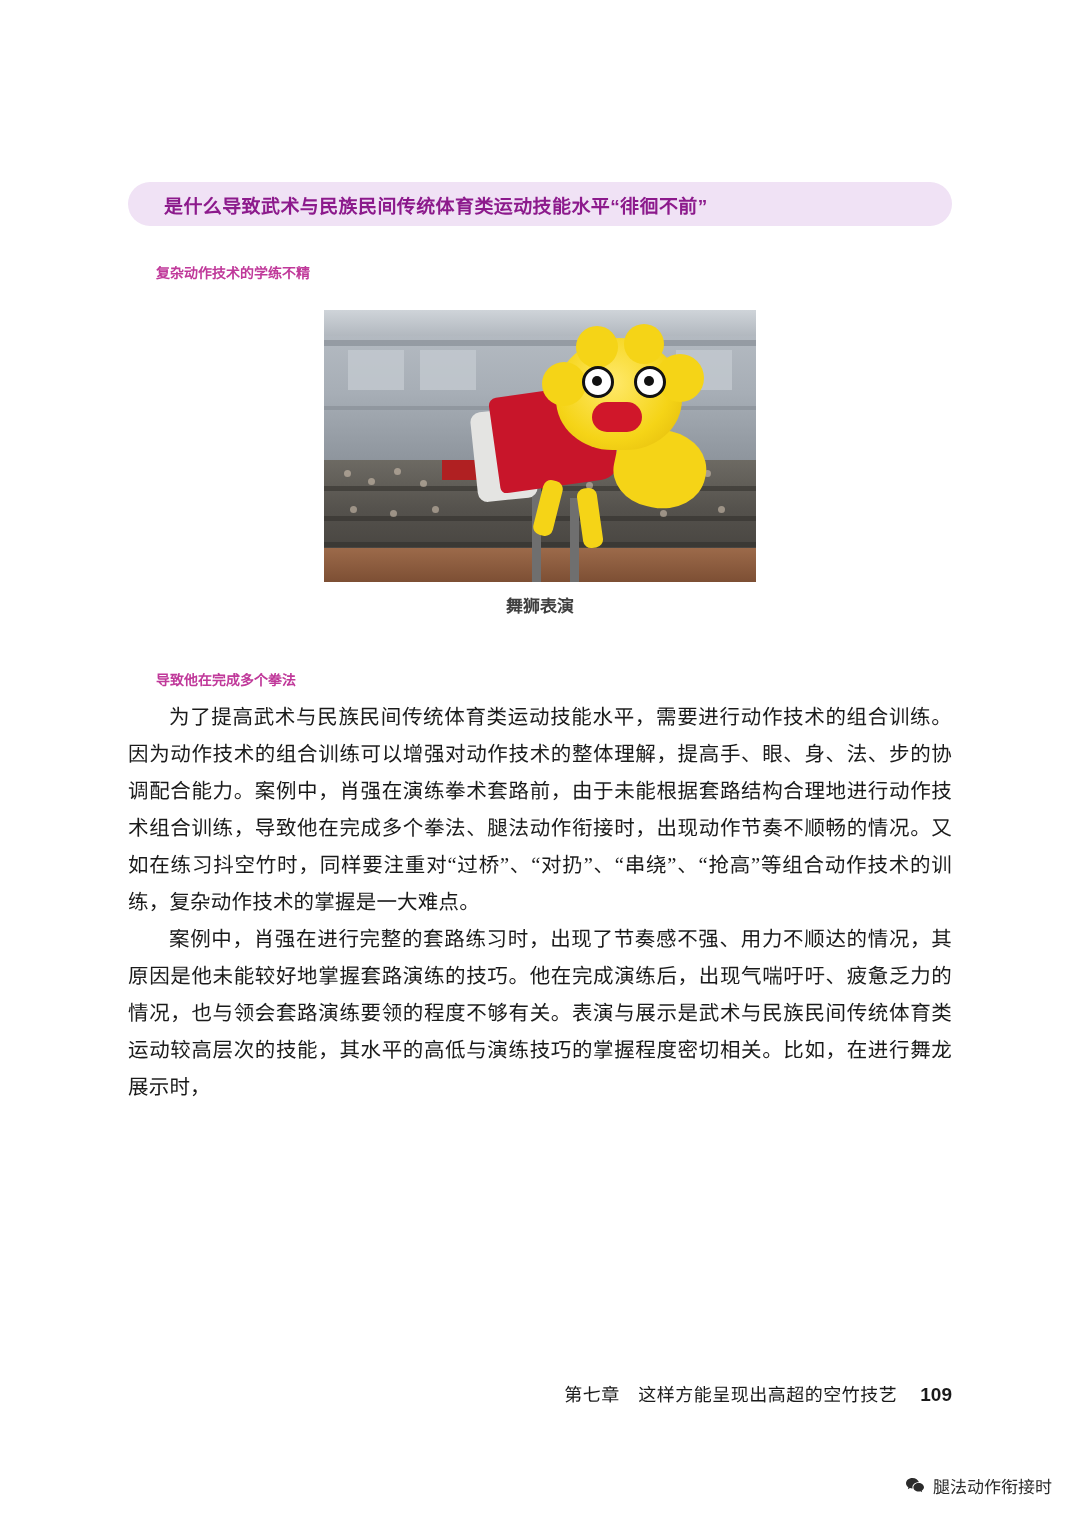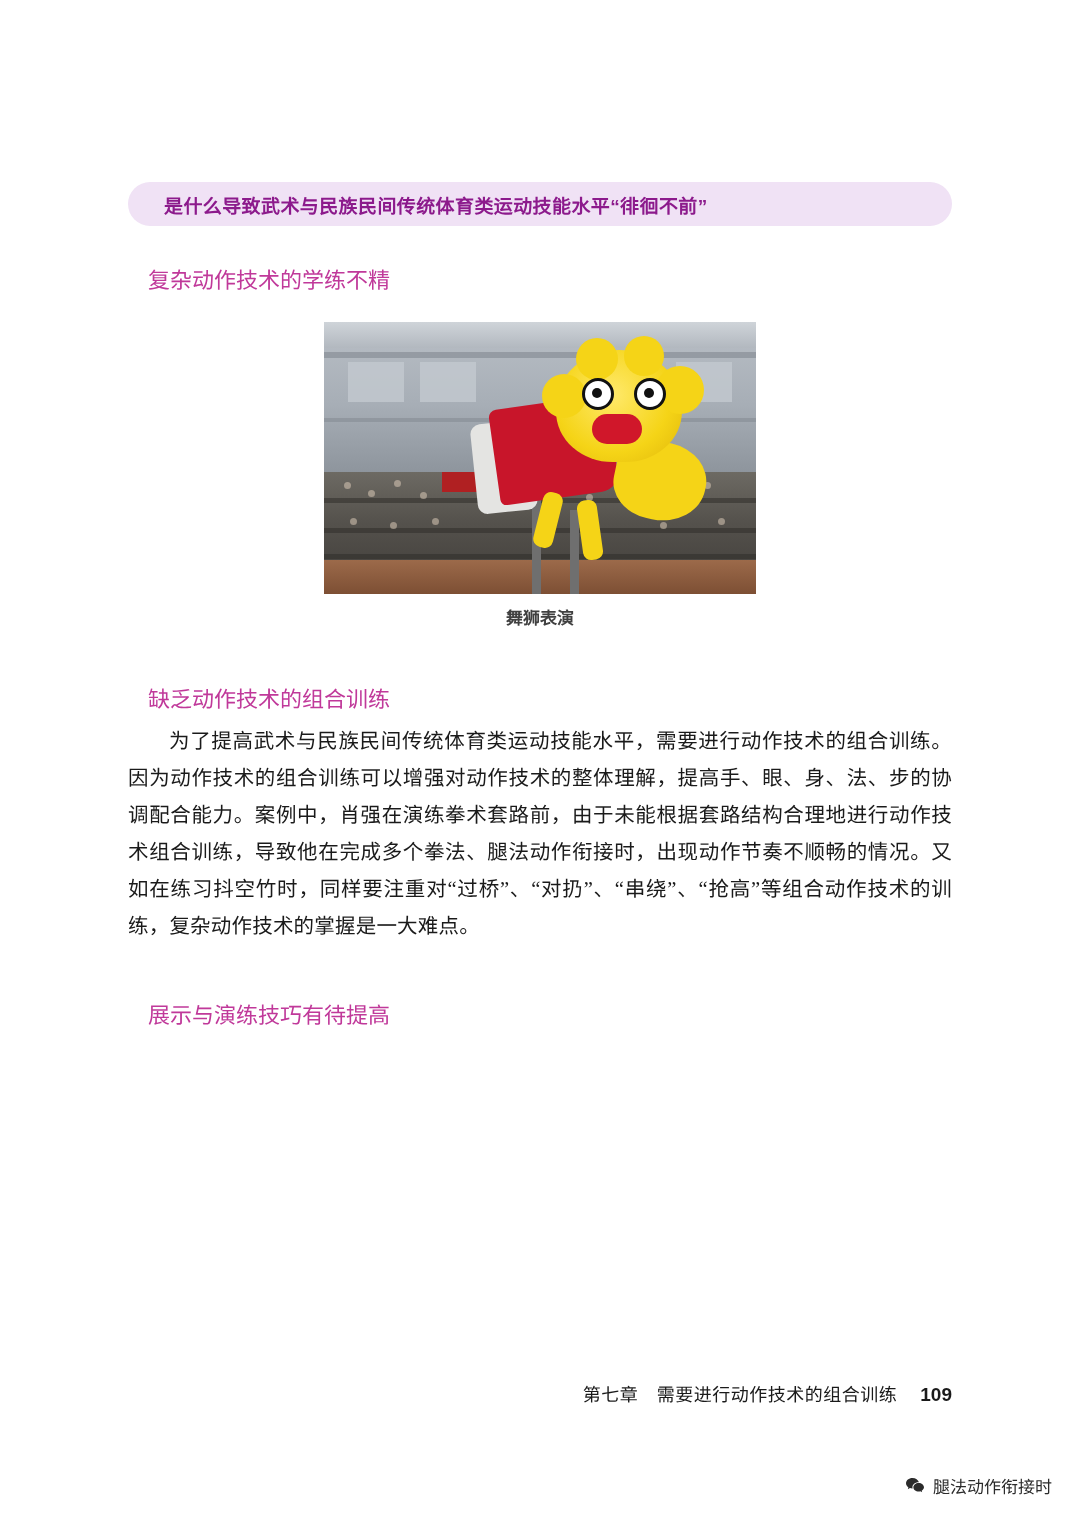--- a/index.html
+++ b/index.html
@@ -43,23 +43,23 @@
   .banner-text {
     color: #8c1a8c;
     font-size: 19px;
     font-weight: bold;
     letter-spacing: 0.4px;
     font-family: "Liberation Sans", "DejaVu Sans", sans-serif;
   }
 
   .sub-head {
     color: #c0399a;
-    font-size: 22px;
-    font-weight: normal;
-    margin: 36px 0 10px 20px;
+    font-size: 14px;
+    font-weight: bold;
+    margin: 36px 0 10px 28px;
     font-family: "Liberation Sans", "DejaVu Sans", sans-serif;
   }
   .sub-head.spaced-top {
     margin-top: 52px;
   }
 
   p.body-text {
     font-size: 20.5px;
     line-height: 37px;
     text-align: justify;
@@ -260,29 +260,29 @@
         <div class="ph-lion-frill" style="left:300px;top:14px;width:40px;height:40px;"></div>
         <div class="ph-lion-eye" style="left:258px;top:56px;"></div>
         <div class="ph-lion-eye" style="left:310px;top:56px;"></div>
         <div class="ph-lion-nose"></div>
         <div class="ph-leg" style="left:214px;top:170px;width:20px;height:56px;transform:rotate(14deg);"></div>
         <div class="ph-leg" style="left:256px;top:178px;width:20px;height:60px;transform:rotate(-8deg);"></div>
       </div>
       <figcaption class="figure-caption">舞狮表演</figcaption>
     </figure>
 
-    <h3 class="sub-head spaced-top">缺乏动作技术的组合训练</h3>
+    <h3 class="sub-head spaced-top">导致他在完成多个拳法</h3>
     <p class="body-text">为了提高武术与民族民间传统体育类运动技能水平，需要进行动作技术的组合训练。因为动作技术的组合训练可以增强对动作技术的整体理解，提高手、眼、身、法、步的协调配合能力。案例中，肖强在演练拳术套路前，由于未能根据套路结构合理地进行动作技术组合训练，导致他在完成多个拳法、腿法动作衔接时，出现动作节奏不顺畅的情况。又如在练习抖空竹时，同样要注重对“过桥”、“对扔”、“串绕”、“抢高”等组合动作技术的训练，复杂动作技术的掌握是一大难点。</p>
 
-    <h3 class="sub-head spaced-top">展示与演练技巧有待提高</h3>
+    <p class="body-text">案例中，肖强在进行完整的套路练习时，出现了节奏感不强、用力不顺达的情况，其原因是他未能较好地掌握套路演练的技巧。他在完成演练后，出现气喘吁吁、疲惫乏力的情况，也与领会套路演练要领的程度不够有关。表演与展示是武术与民族民间传统体育类运动较高层次的技能，其水平的高低与演练技巧的掌握程度密切相关。比如，在进行舞龙展示时，</p>
 
   </div>
 
   <div class="footer">
-    <span class="chapter">第七章　需要进行动作技术的组合训练</span>
+    <span class="chapter">第七章　这样方能呈现出高超的空竹技艺</span>
     <span class="pageno">109</span>
   </div>
 
   <div class="watermark">
     <span class="wm-icon">
       <svg viewBox="0 0 24 24" width="22" height="22" aria-hidden="true">
         <path d="M9.2 3.2C5.3 3.2 2.2 5.8 2.2 9c0 1.8 1 3.4 2.6 4.5l-.6 2 2.3-1.2c.8.2 1.6.3 2.4.3h.5c-.1-.4-.2-.8-.2-1.2 0-3 2.9-5.4 6.5-5.4h.6C15.6 5.2 12.7 3.2 9.2 3.2z" fill="#2b2b2b"></path>
         <path d="M21.8 13.4c0-2.6-2.6-4.7-5.8-4.7s-5.8 2.1-5.8 4.7 2.6 4.7 5.8 4.7c.7 0 1.3-.1 1.9-.3l1.9 1-.5-1.7c1.5-.9 2.5-2.3 2.5-3.7z" fill="#2b2b2b"></path>
       </svg>
     </span>

